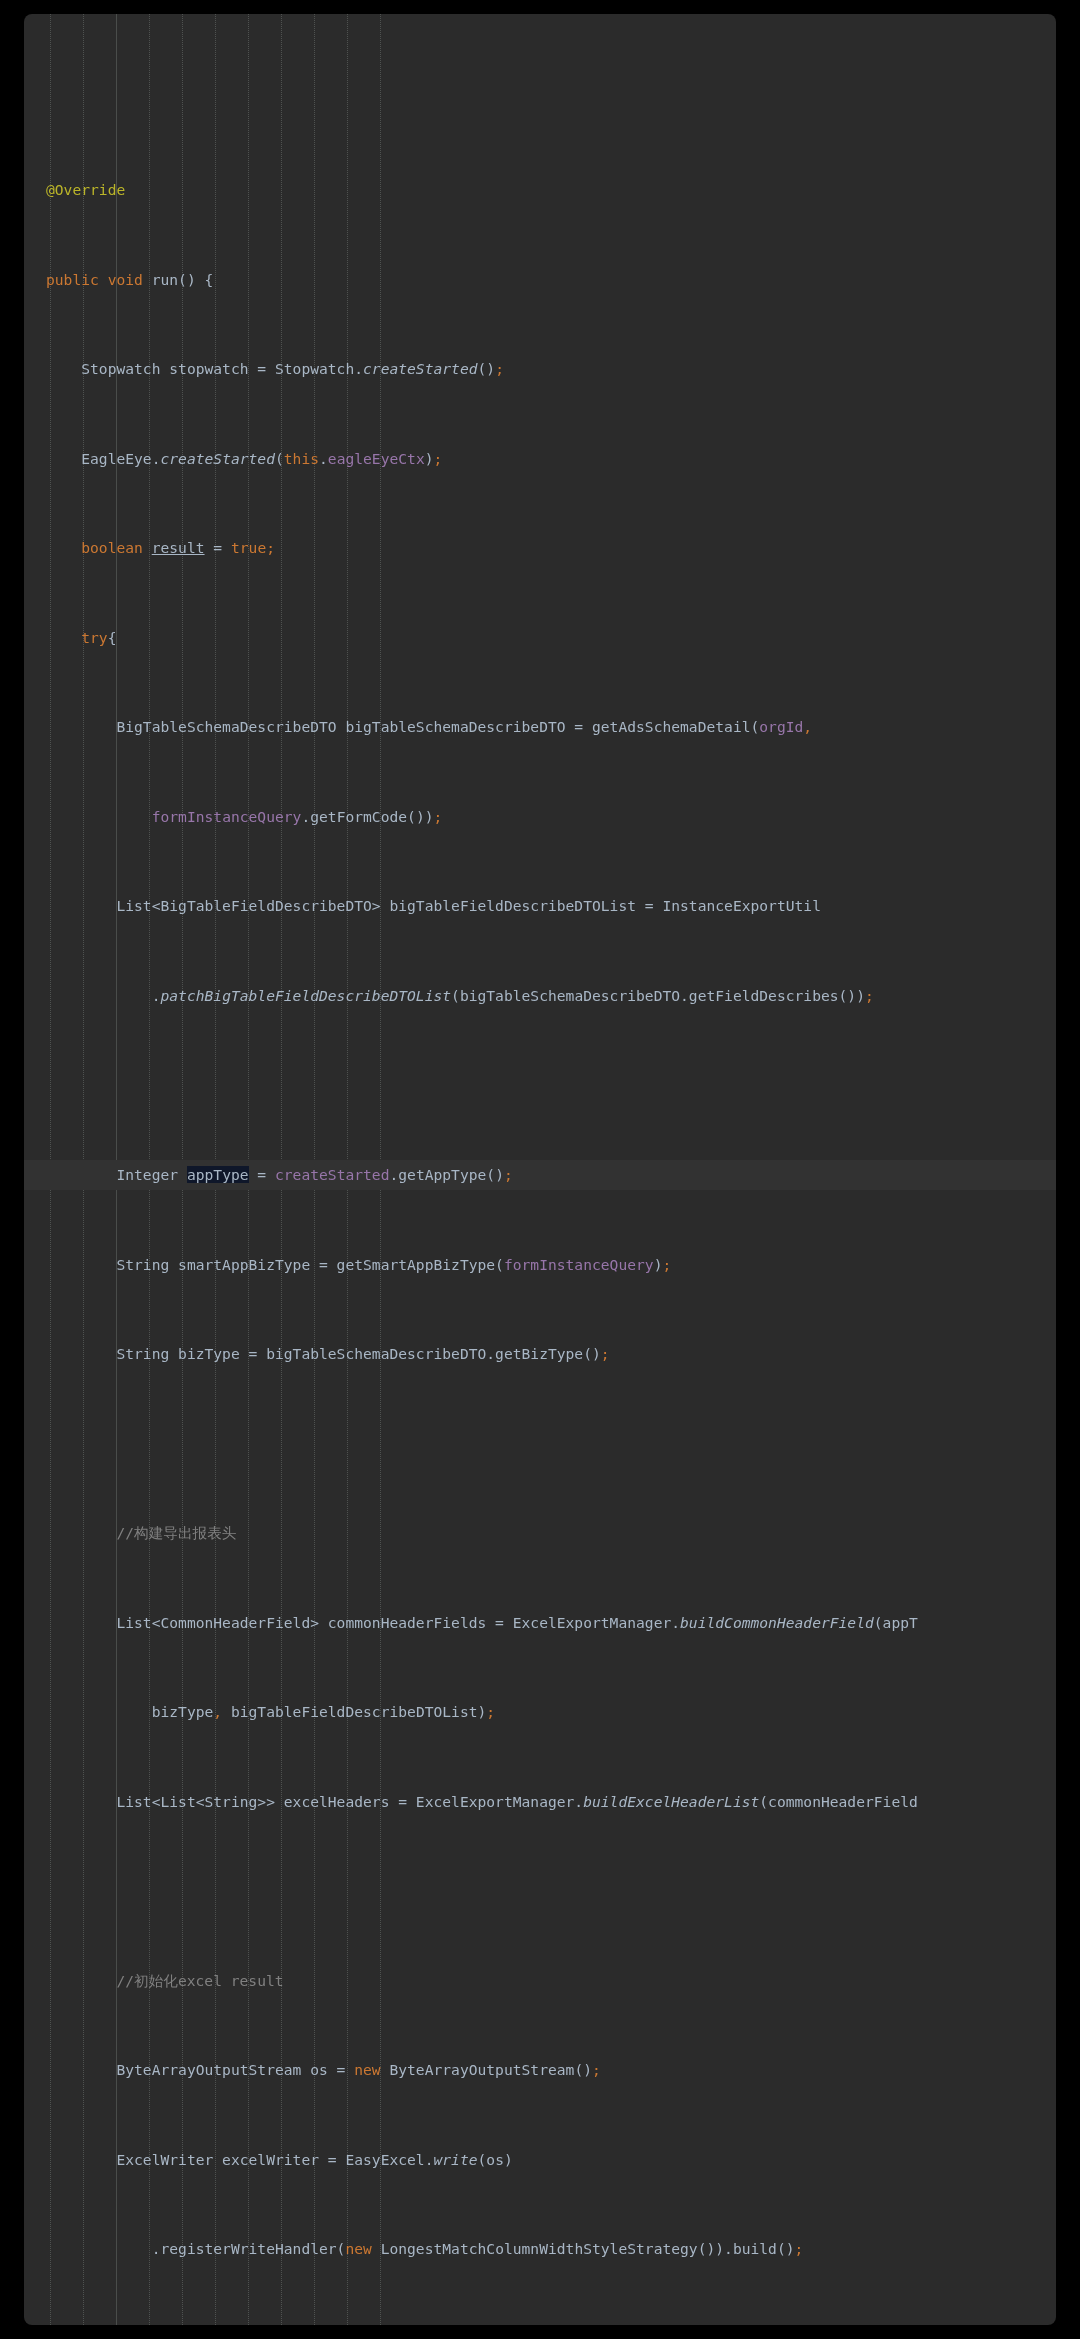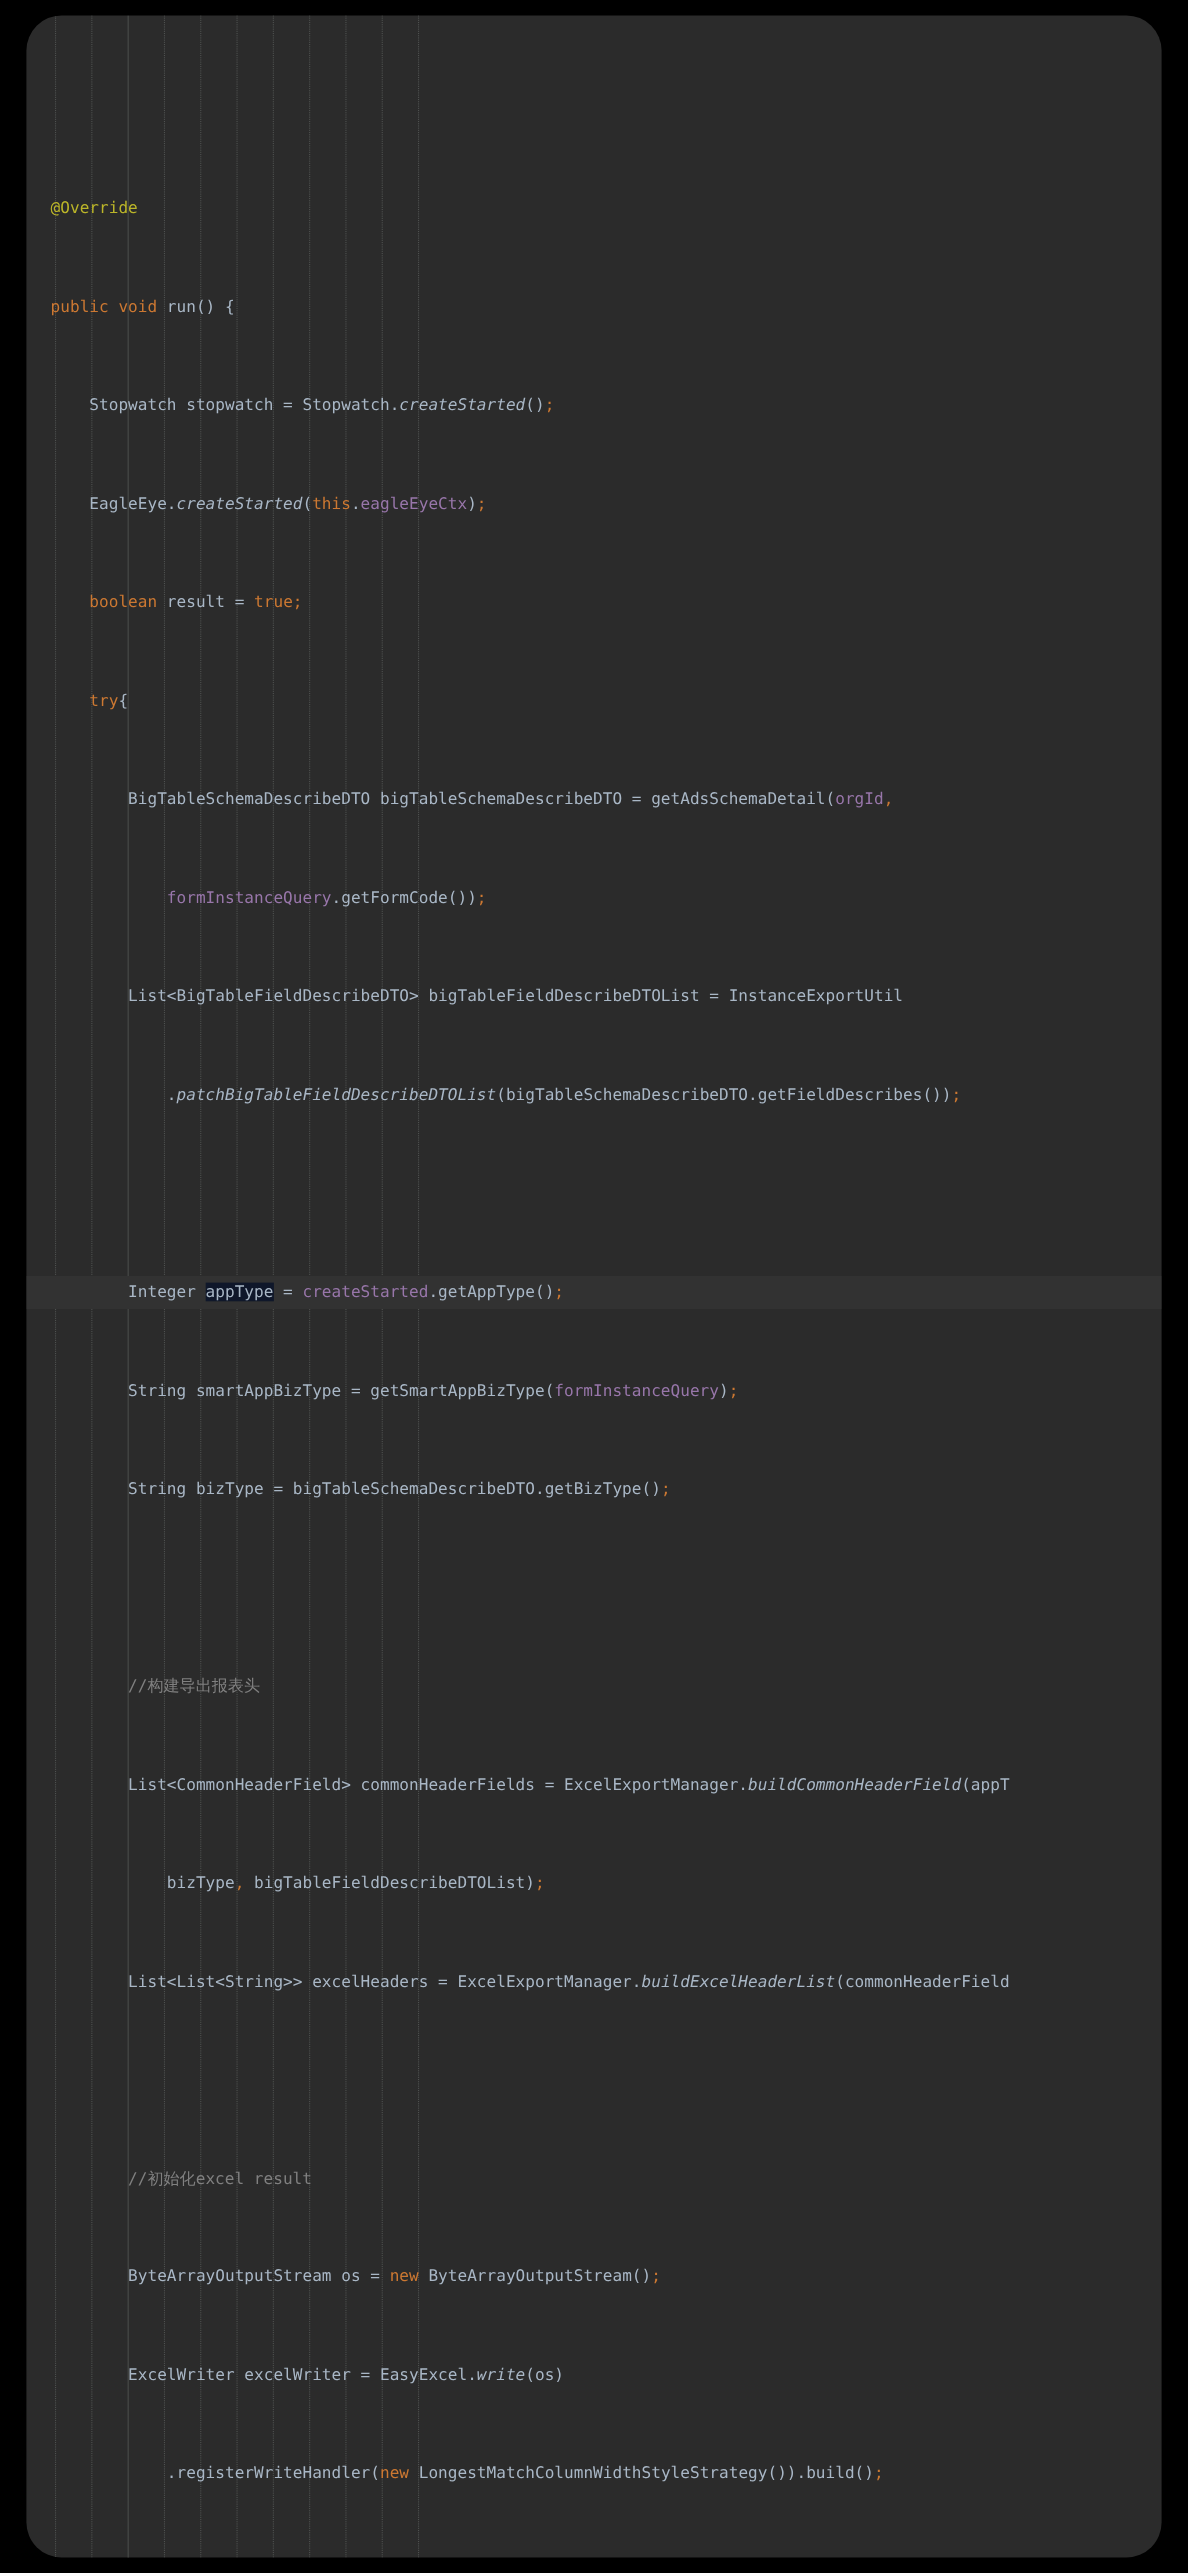--- a/index.html
+++ b/index.html
@@ -14,21 +14,21 @@
     overflow: hidden;
   }
 
   #editor-window {
     position: absolute;
     left: 24px;
     top: 14px;
     width: 1032px;
     height: 2311px;
     background: #2b2b2b;
-    border-radius: 32px;
+    border-radius: 8px;
     overflow: hidden;
   }
 
   #code-area {
     position: relative;
     padding: 12px 0 14px 0;
     font-size: 14.6px;
     line-height: 29.85px;
     white-space: pre;
     letter-spacing: 0.02px;
@@ -62,21 +62,21 @@
     border-left: 1px solid #4a4d4b;
   }
 
   
   .kw   { color: #cc7832; }          
   .anno { color: #bbb529; }
   .fld  { color: #9876aa; }
   .mi   { color: #a9b7c6; font-style: italic; }
   .cmt  { color: #808080; }
   .punct{ color: #cc7832; }          
-  .und  { }
+  .und  { text-decoration: underline; }
   
   .occw { background: #0f172a; }
 </style>
 </head>
 <body>
 
 <div id="editor-window">
   <div id="code-area">
 
     <div class="guides">

